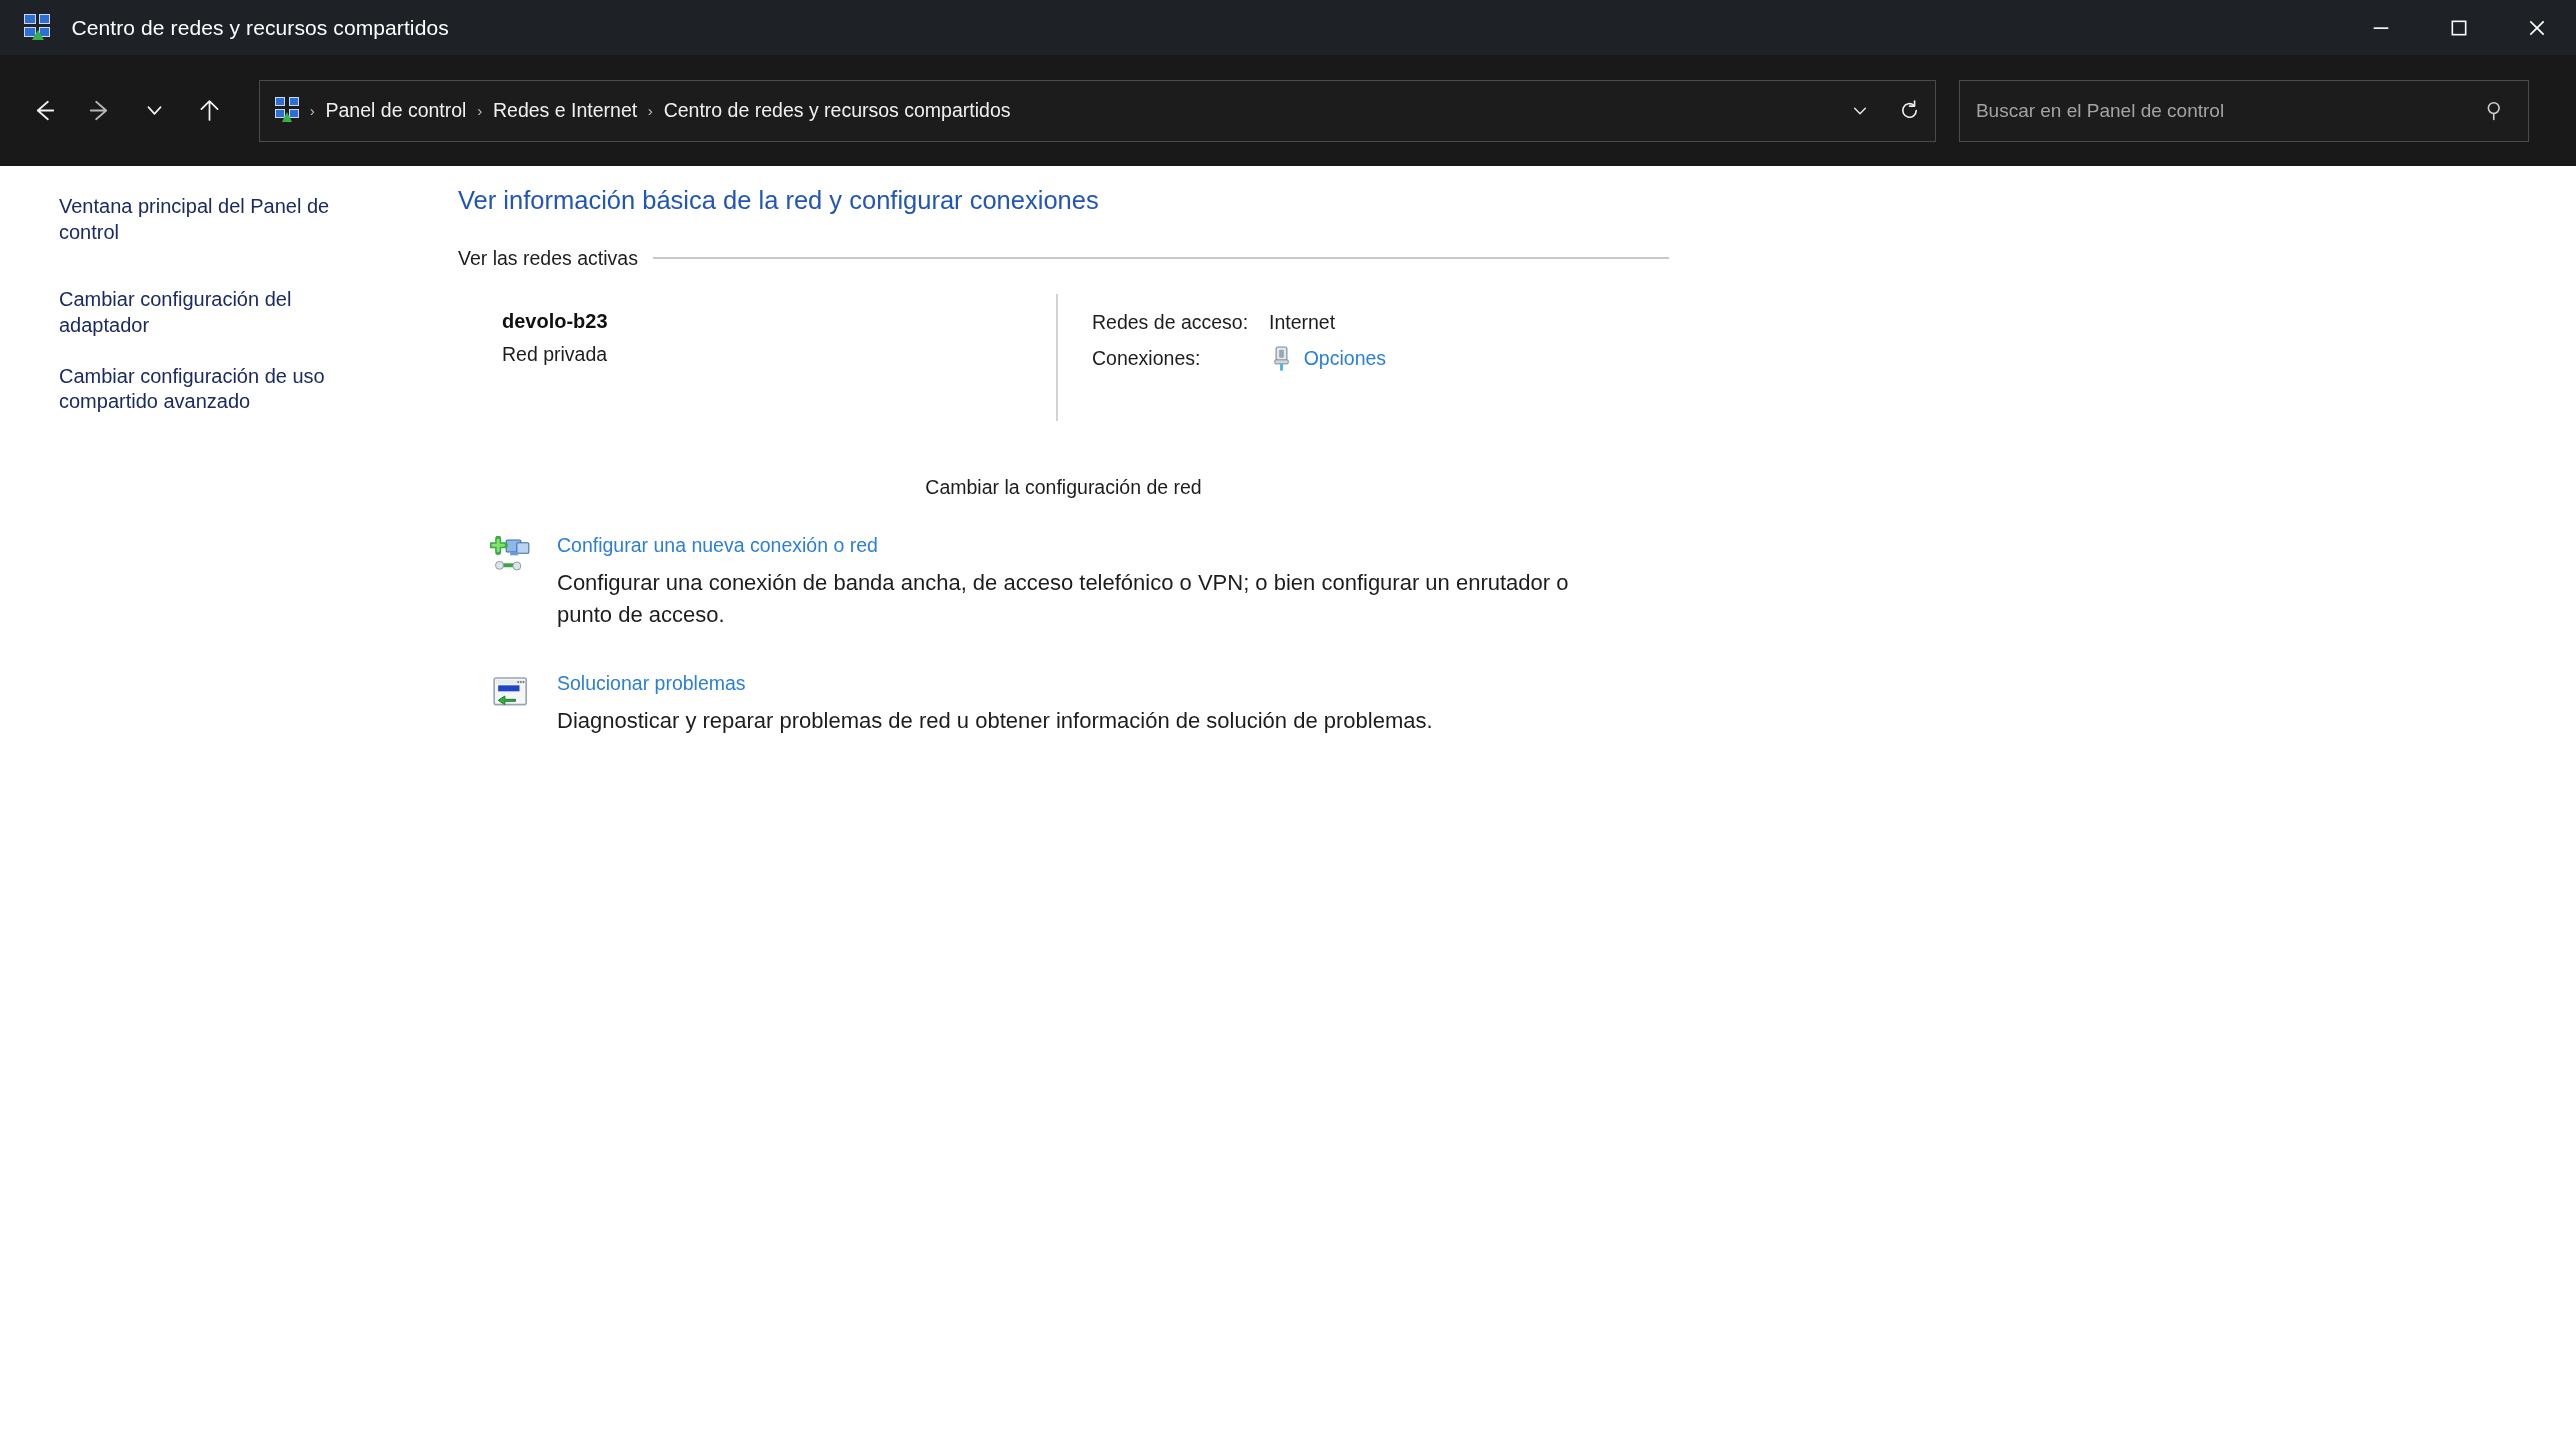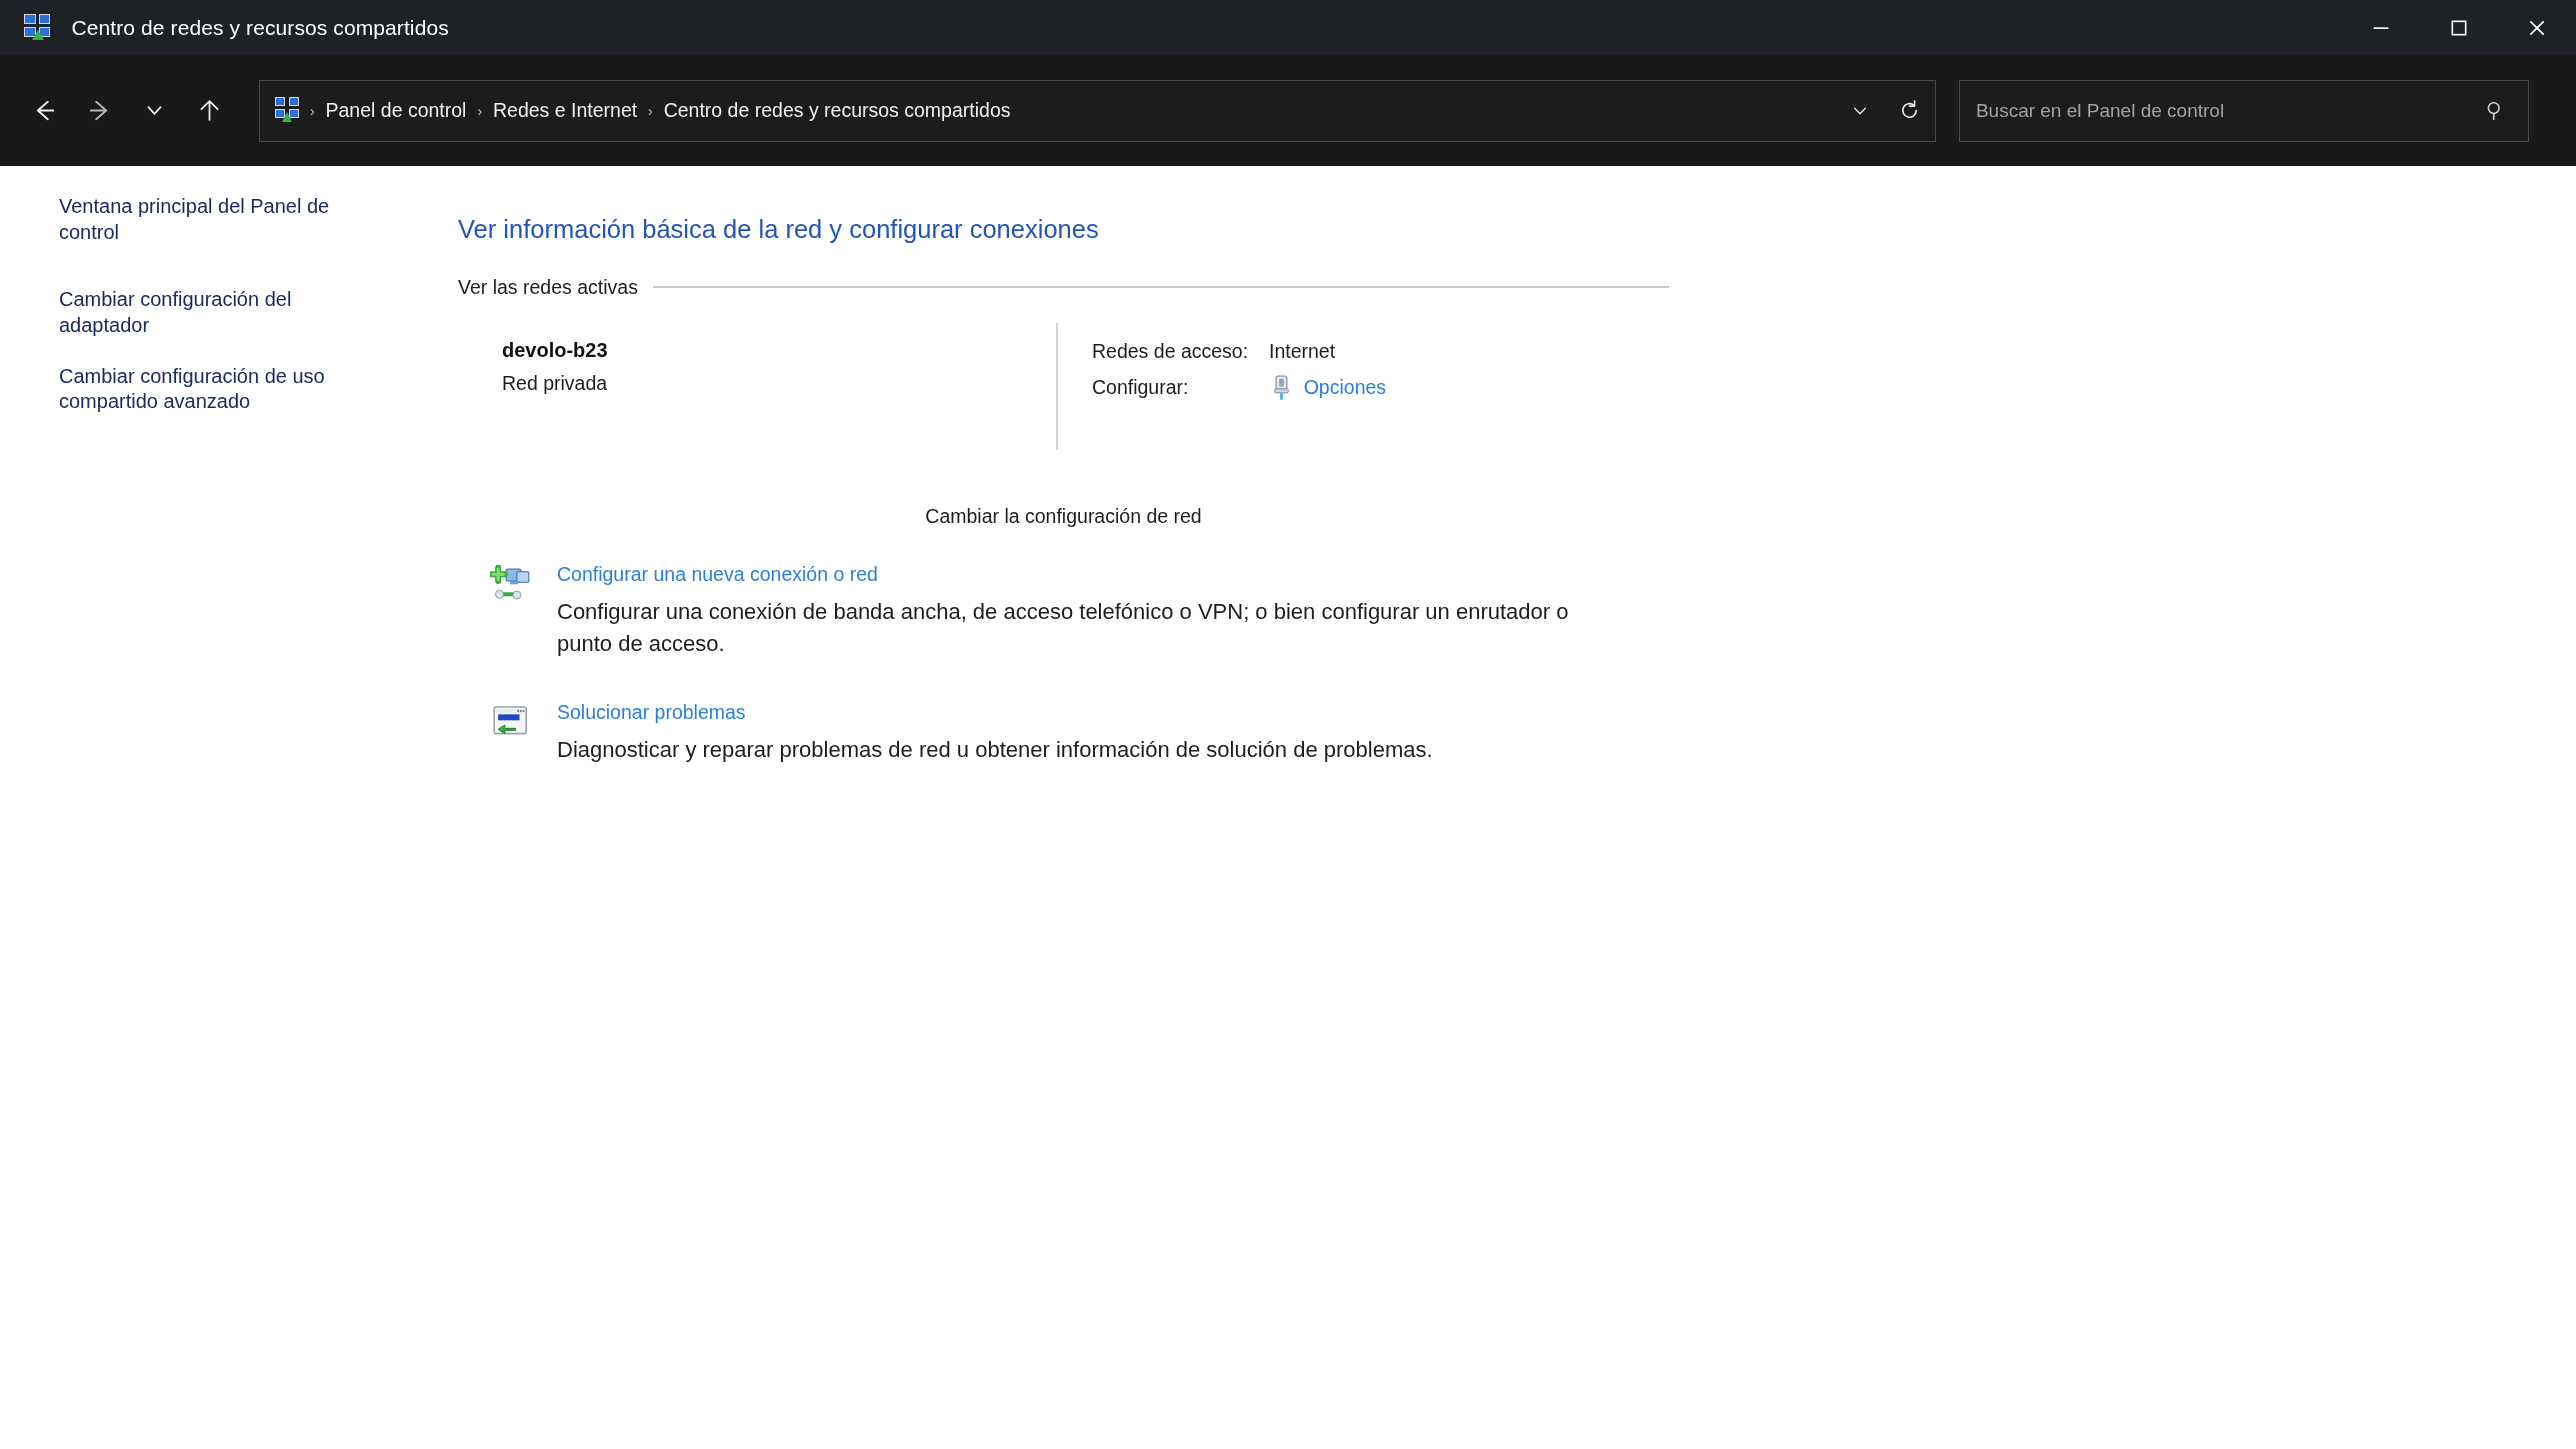--- a/index.html
+++ b/index.html
@@ -188,21 +188,20 @@
     max-width: 376px;
     cursor: pointer;
   }
   .side-link.first { margin-bottom: 42px; }
 
   .main {
     position: absolute;
     left: 458px; top: 0;
     width: 2012px;
     padding-top: 19px;
-    margin-top: 29px;
   }
   .page-heading {
     color: #2255b8;
     font-size: 25.5px;
     font-weight: normal;
     margin: 0 0 31px 0;
     line-height: 1.2;
   }
   .section-head {
     display: flex;
@@ -432,21 +431,21 @@
       </div>
 
       <div class="net-divider"></div>
 
       <div class="net-right">
         <div class="net-field">
           <span class="flabel">Redes de acceso:</span>
           <span class="fvalue">Internet</span>
         </div>
         <div class="net-field">
-          <span class="flabel">Configurar:</span>
+          <span class="flabel">Conexiones:</span>
           <span class="eth-icon">
             <svg width="19" height="27" viewBox="0 0 28 40">
               <rect x="6" y="3" width="16" height="20" rx="3" fill="#e3e8ee" stroke="#7a8894" stroke-width="1.6"></rect>
               <rect x="10.5" y="7" width="7" height="12" rx="2" fill="#9aa7b3"></rect>
               <rect x="4" y="22" width="20" height="6" rx="1.6" fill="#cfd6dd" stroke="#7a8894" stroke-width="1.4"></rect>
               <rect x="12" y="28" width="4" height="10" fill="#3fb0e8"></rect>
             </svg>
           </span>
           <span class="fvalue link">Opciones</span>
         </div>

